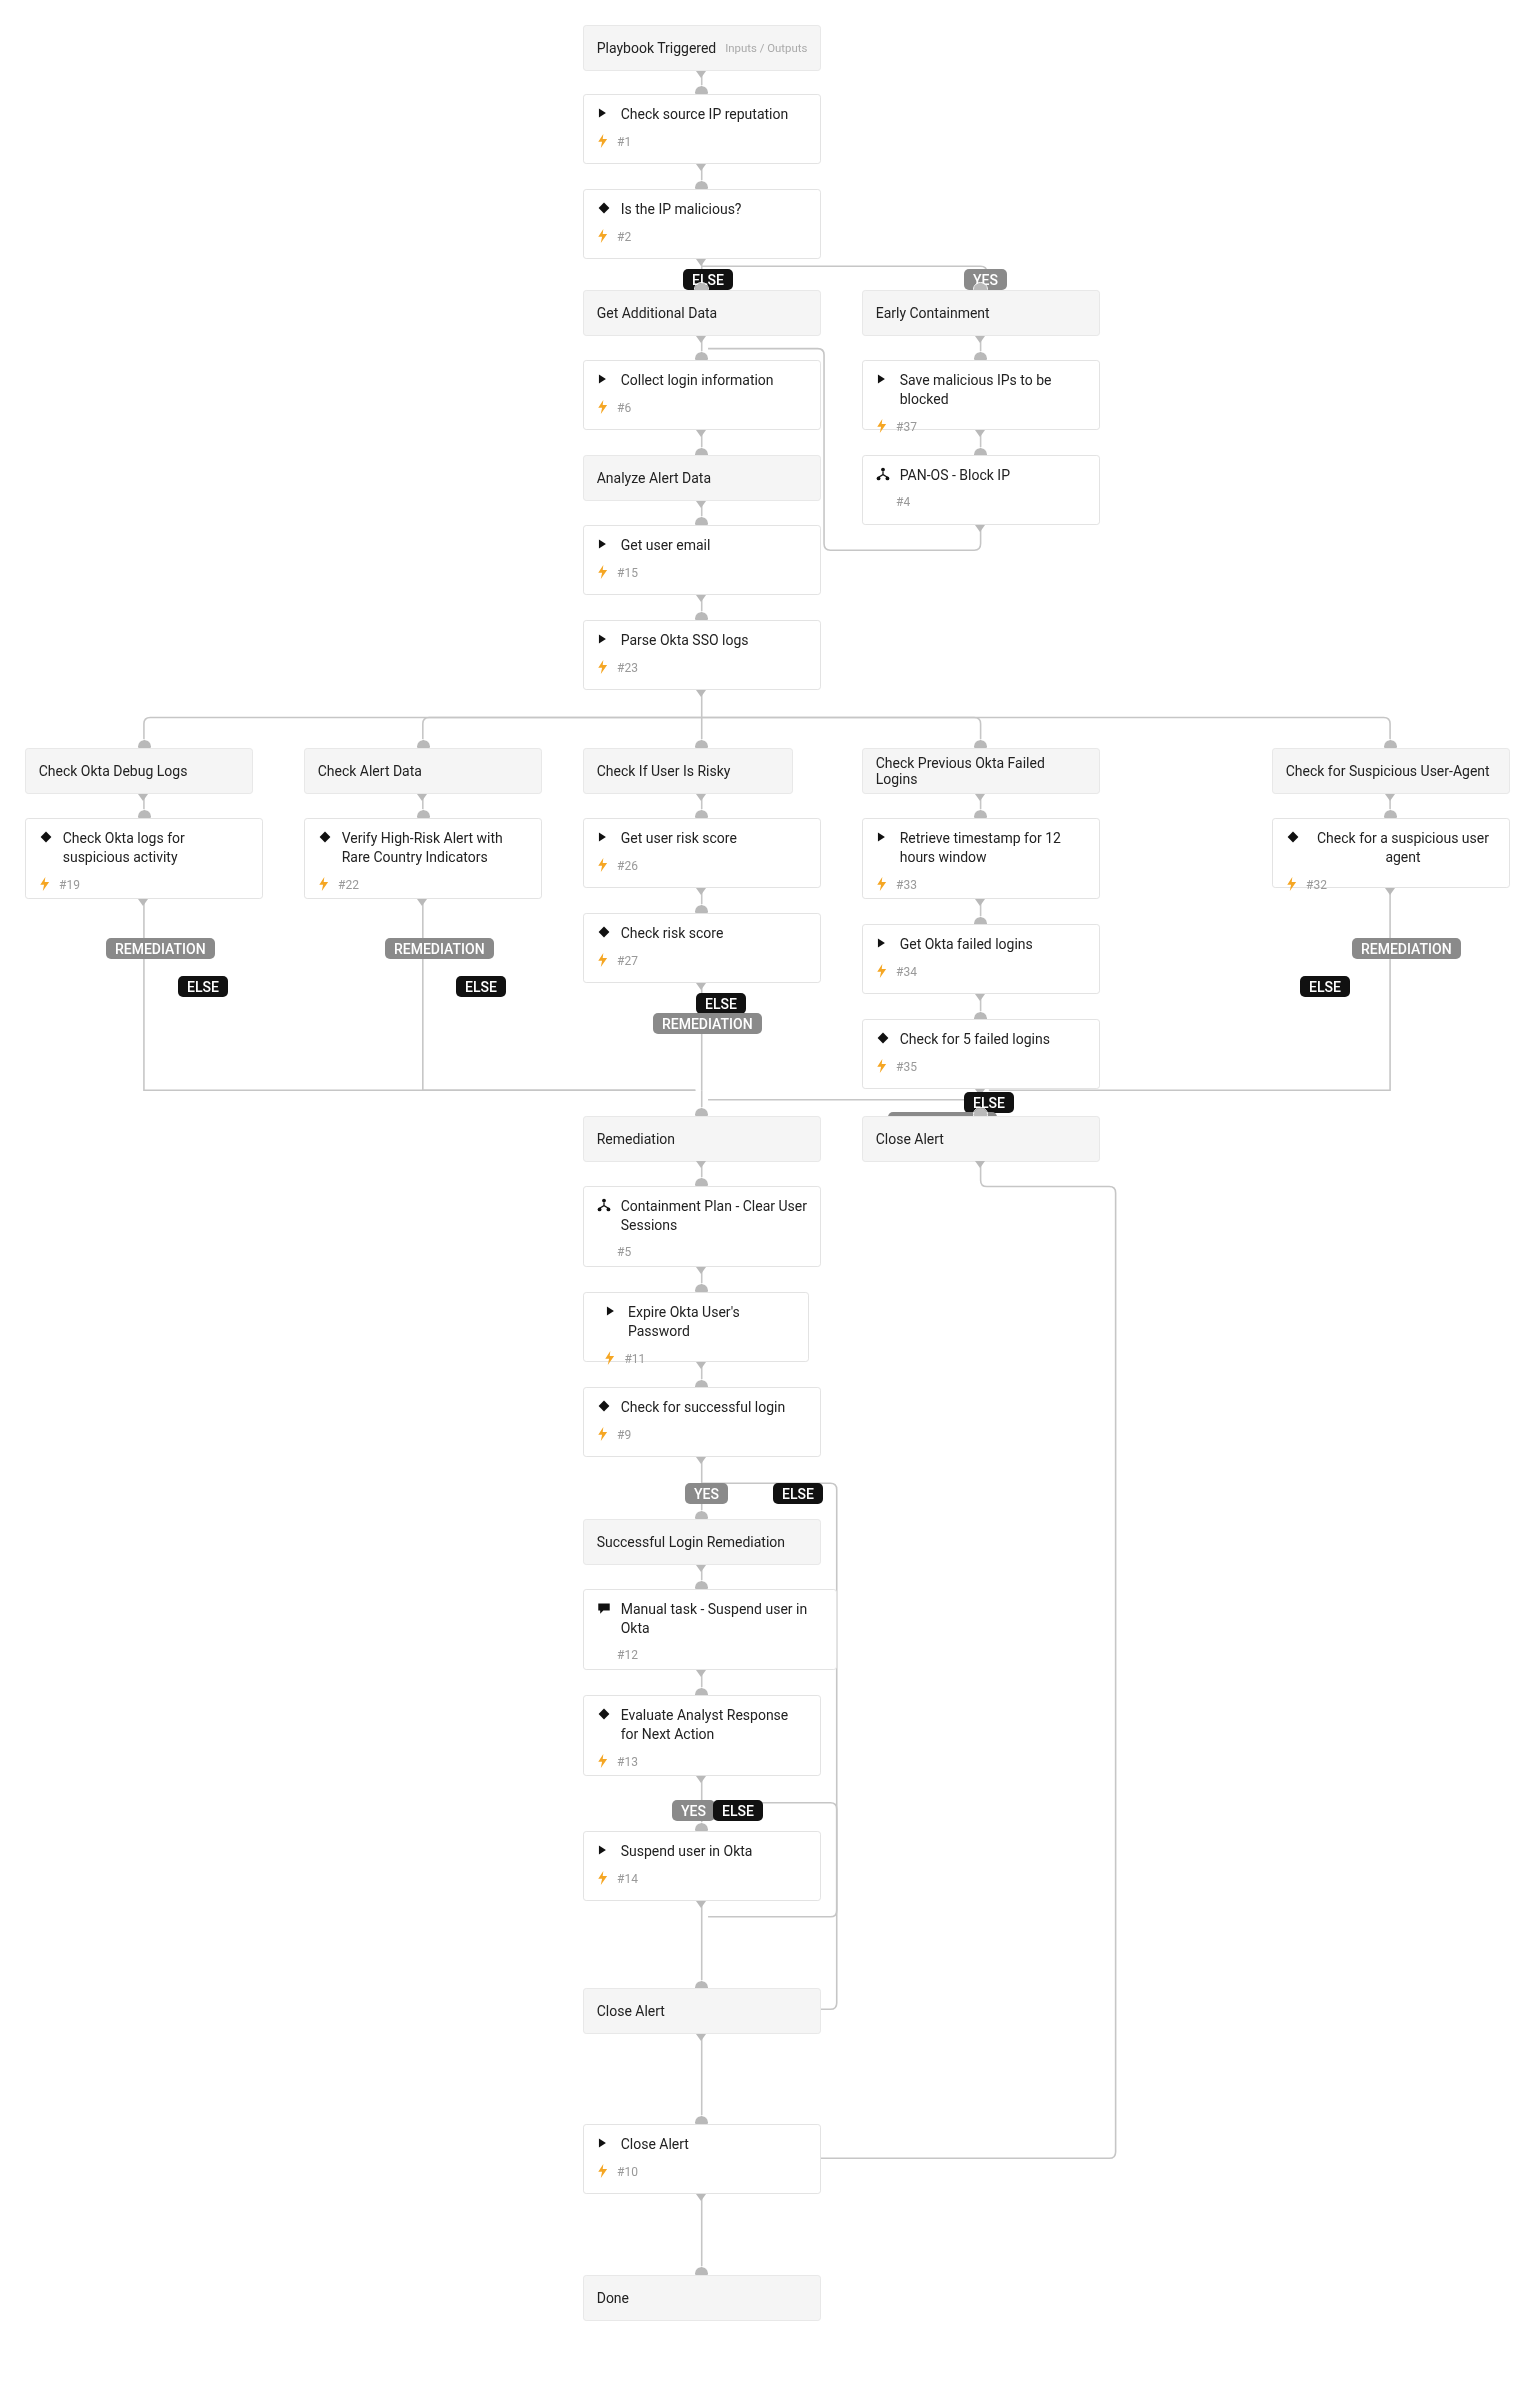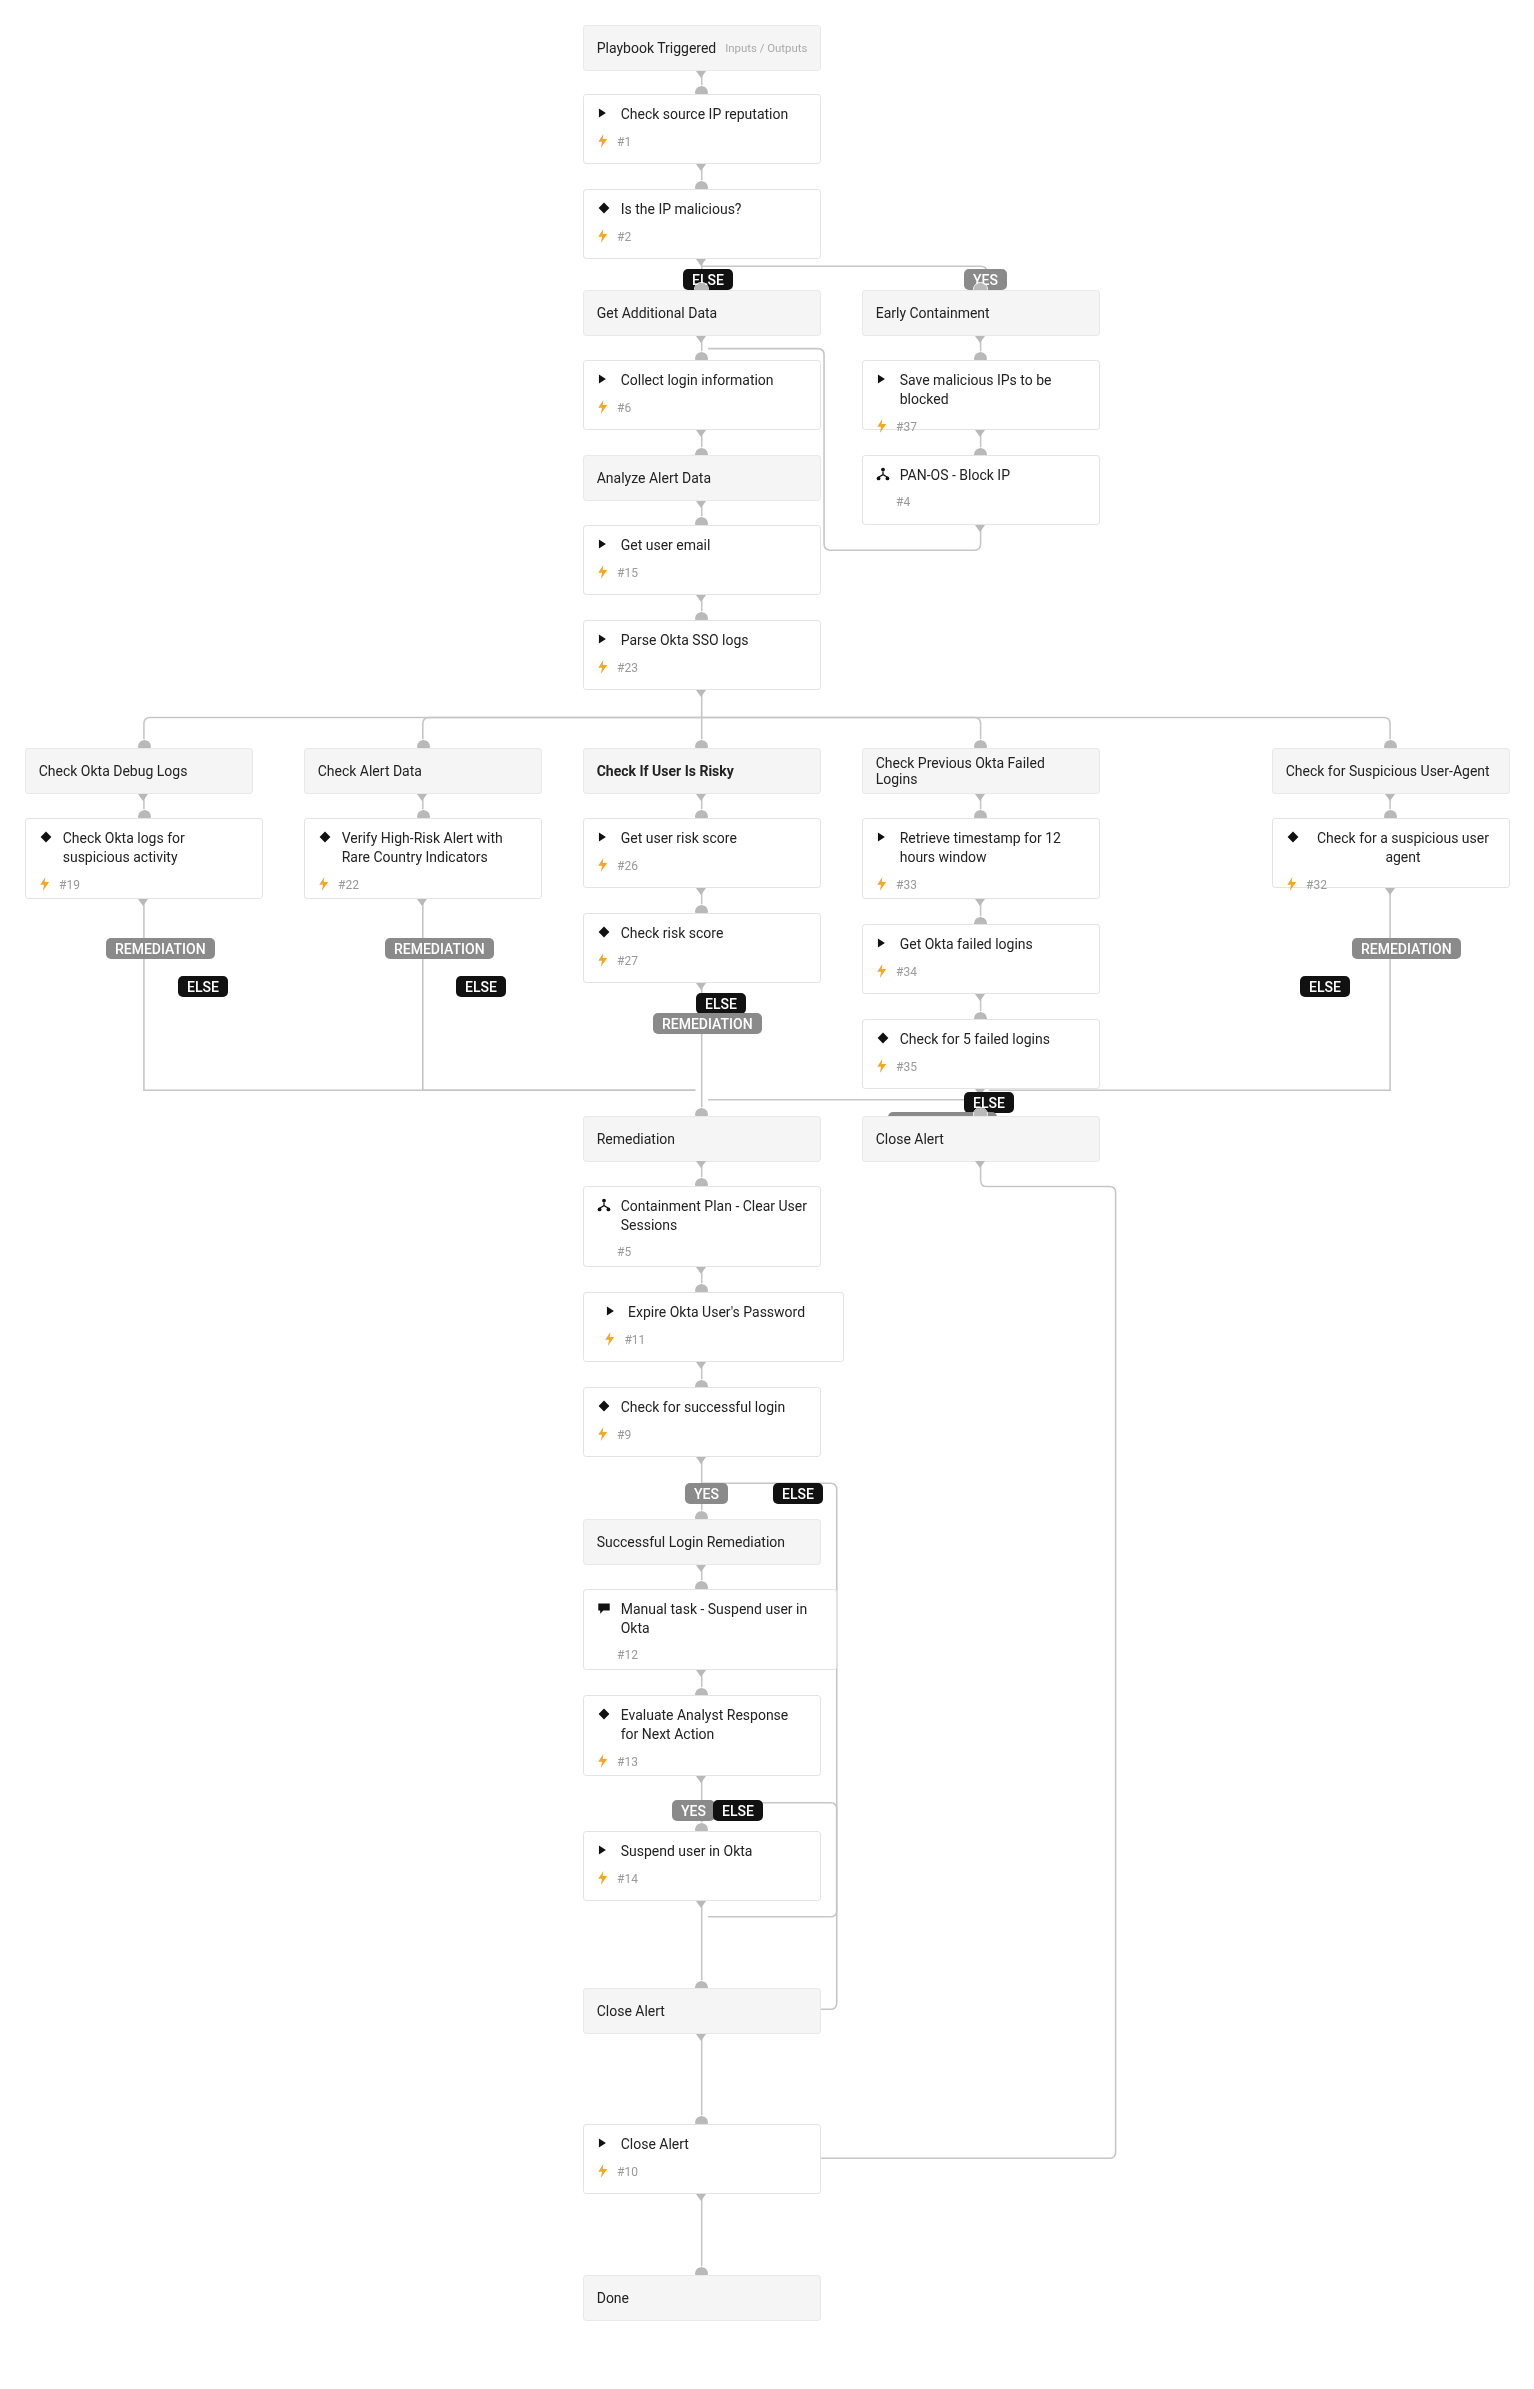--- a/index.html
+++ b/index.html
@@ -372,21 +372,21 @@
 <div class="dot" style="left:695px; top:740px;"></div>
 <div class="dot" style="left:974px; top:740px;"></div>
 <div class="dot" style="left:1384px; top:740px;"></div>
 
 <div class="node section" style="left:25px;   top:748px; width:228px; height:46px;">
       <span>Check Okta Debug Logs</span>
     </div>
 <div class="node section" style="left:304px;  top:748px; width:238px; height:46px;">
       <span>Check Alert Data</span>
     </div>
-<div class="node section" style="left:583px;  top:748px; width:238px; height:46px;font-weight:bold;">
+<div class="node section" style="left:583px;  top:748px; width:210px; height:46px;">
       <span>Check If User Is Risky</span>
     </div>
 <div class="node section" style="left:862px; top:748px; width:238px; height:46px;">
       <span>Check Previous Okta Failed Logins</span>
     </div>
 <div class="node section" style="left:1272px; top:748px; width:238px; height:46px;">
       <span>Check for Suspicious User-Agent</span>
     </div>
 
 <div class="tri" style="left:138px;  top:794px;"></div>
@@ -601,21 +601,21 @@
         </div>
   </div>
   <div class="node-meta">
     <span style="width:11.4px"></span>
     <span class="node-id" style="margin-top:0">#5</span>
   </div>
 </div>
 <div class="tri" style="left:696px; top:1267px;"></div>
 <div class="dot" style="left:695px; top:1284px;"></div>
 
-<div class="node" style="left:583px; top:1292px; width:261px; height:70px;padding-left:20px;">
+<div class="node" style="left:583px; top:1292px; width:226px; height:70px;padding-left:20px;">
   <div class="node-row">
     <div class="node-icon">
           <svg width="14" height="14" viewBox="0 0 22 22">
             <path d="M3 4 L14 11 L3 18 Z" fill="#111"></path>
           </svg>
         </div>
     <div class="node-body">
           <div class="node-title">Expire Okta User's Password</div>
         </div>
   </div>

